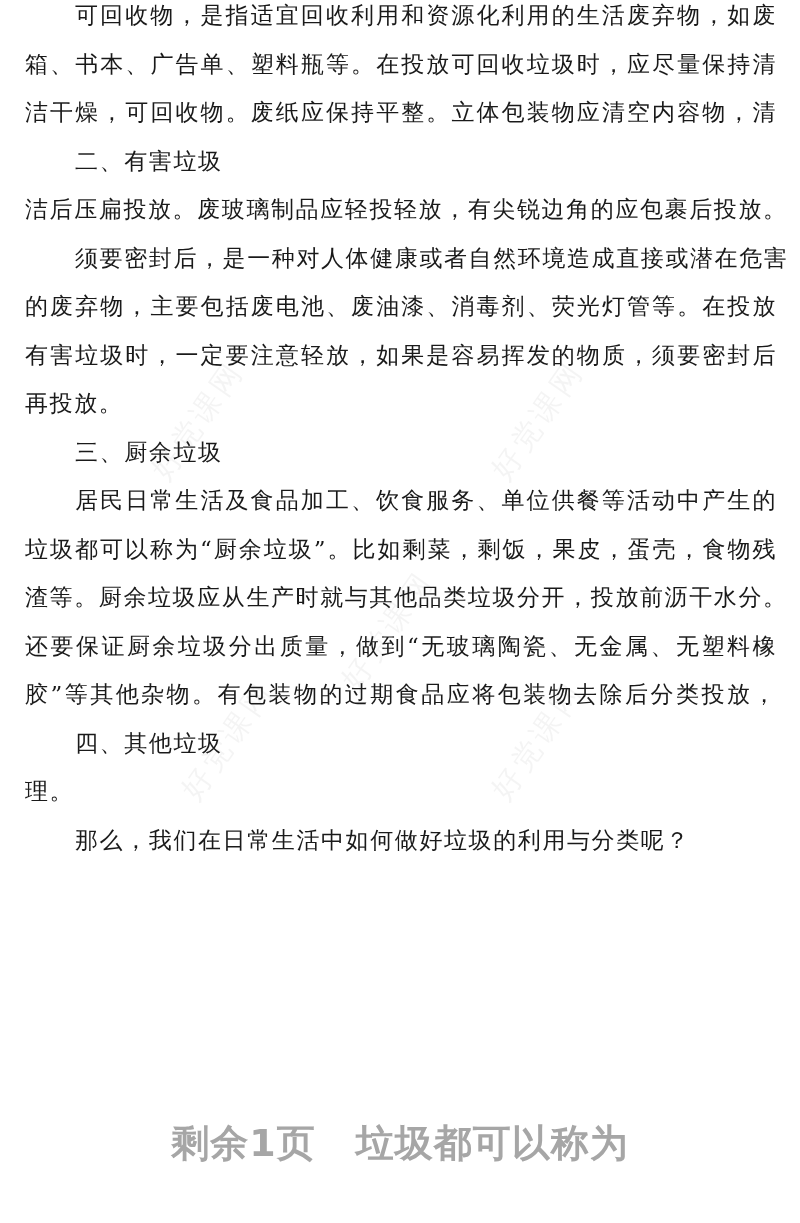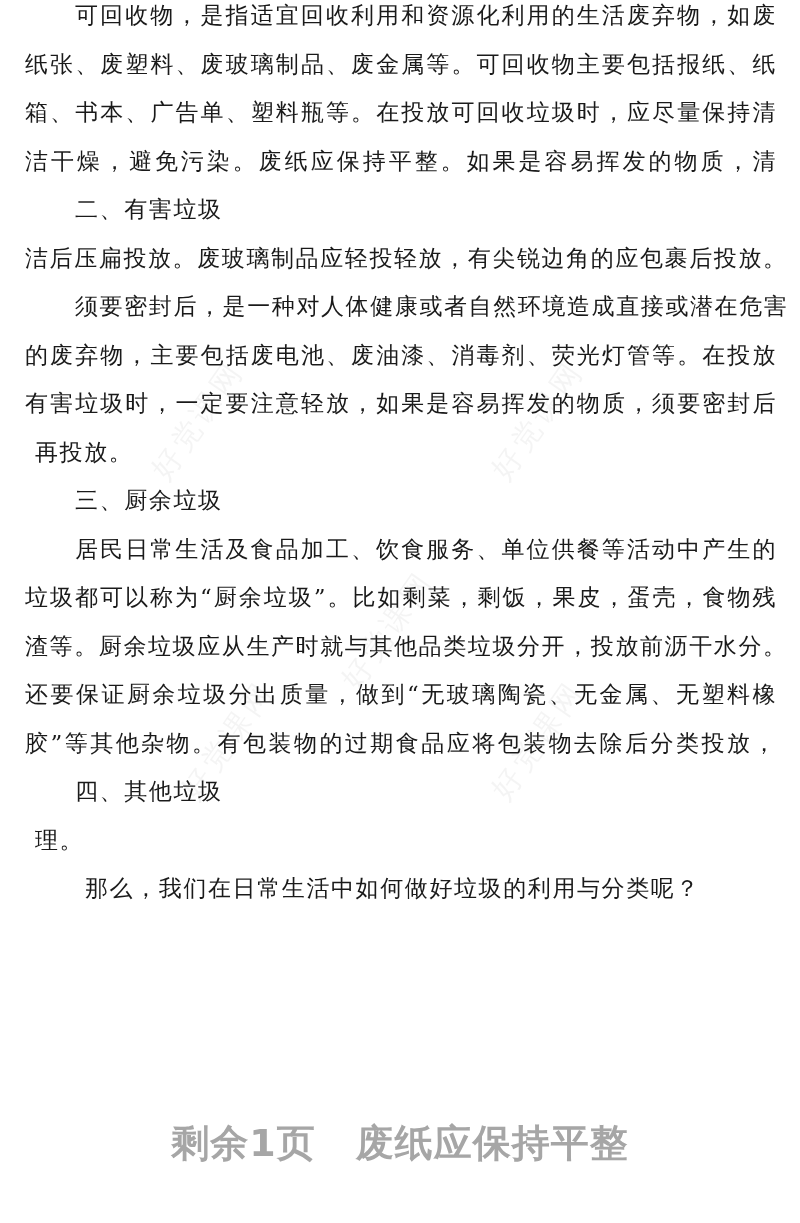--- a/index.html
+++ b/index.html
@@ -25,21 +25,20 @@
       height: 48.5px;
       line-height: 48.5px;
       font-size: 23px;
       white-space: nowrap;
       letter-spacing: 1.6px;
       text-align: justify;
       text-align-last: justify;
     }
     .line.last {
       text-align-last: left;
-      margin-left: 10px;
     }
     .line.indent {
       padding-left: 50px;
     }
     .line.heading {
       text-align-last: left;
     }
     .watermark {
       position: absolute;
       font-family: "DejaVu Sans", sans-serif;
@@ -72,35 +71,34 @@
 
 <div class="watermark" style="left:130px; top:400px;">好党课网</div>
 <div class="watermark" style="left:470px; top:400px;">好党课网</div>
 <div class="watermark" style="left:320px; top:610px;">好党课网</div>
 <div class="watermark" style="left:160px; top:720px;">好党课网</div>
 <div class="watermark" style="left:470px; top:720px;">好党课网</div>
 
 <div class="page" id="doc-page">
 
 <div class="line indent">可回收物，是指适宜回收利用和资源化利用的生活废弃物，如废</div>
-    <div class="line">纸张、废塑料、废玻璃制品、废金属等。可回收物主要包括报纸、纸</div>
     <div class="line">箱、书本、广告单、塑料瓶等。在投放可回收垃圾时，应尽量保持清</div>
-    <div class="line">洁干燥，避免污染。废纸应保持平整。如果是容易挥发的物质，清</div>
+    <div class="line">洁干燥，可回收物。废纸应保持平整。立体包装物应清空内容物，清</div>
     <div class="line indent heading">二、有害垃圾</div>
     <div class="line">洁后压扁投放。废玻璃制品应轻投轻放，有尖锐边角的应包裹后投放。</div>
     <div class="line indent">须要密封后，是一种对人体健康或者自然环境造成直接或潜在危害</div>
     <div class="line">的废弃物，主要包括废电池、废油漆、消毒剂、荧光灯管等。在投放</div>
     <div class="line">有害垃圾时，一定要注意轻放，如果是容易挥发的物质，须要密封后</div>
     <div class="line last">再投放。</div>
     <div class="line indent heading">三、厨余垃圾</div>
     <div class="line indent">居民日常生活及食品加工、饮食服务、单位供餐等活动中产生的</div>
     <div class="line">垃圾都可以称为“厨余垃圾”。比如剩菜，剩饭，果皮，蛋壳，食物残</div>
     <div class="line">渣等。厨余垃圾应从生产时就与其他品类垃圾分开，投放前沥干水分。</div>
     <div class="line">还要保证厨余垃圾分出质量，做到“无玻璃陶瓷、无金属、无塑料橡</div>
     <div class="line">胶”等其他杂物。有包装物的过期食品应将包装物去除后分类投放，</div>
     <div class="line indent heading">四、其他垃圾</div>
     <div class="line last">理。</div>
     <div class="line indent last">那么，我们在日常生活中如何做好垃圾的利用与分类呢？</div>
   </div>
 
 <div class="footer-banner">
-  <span>剩余1页</span><span class="gap"></span><span>废纸应保持平整</span>
+  <span>剩余1页</span><span class="gap"></span><span>垃圾都可以称为</span>
 </div>
 
 </body></html>

